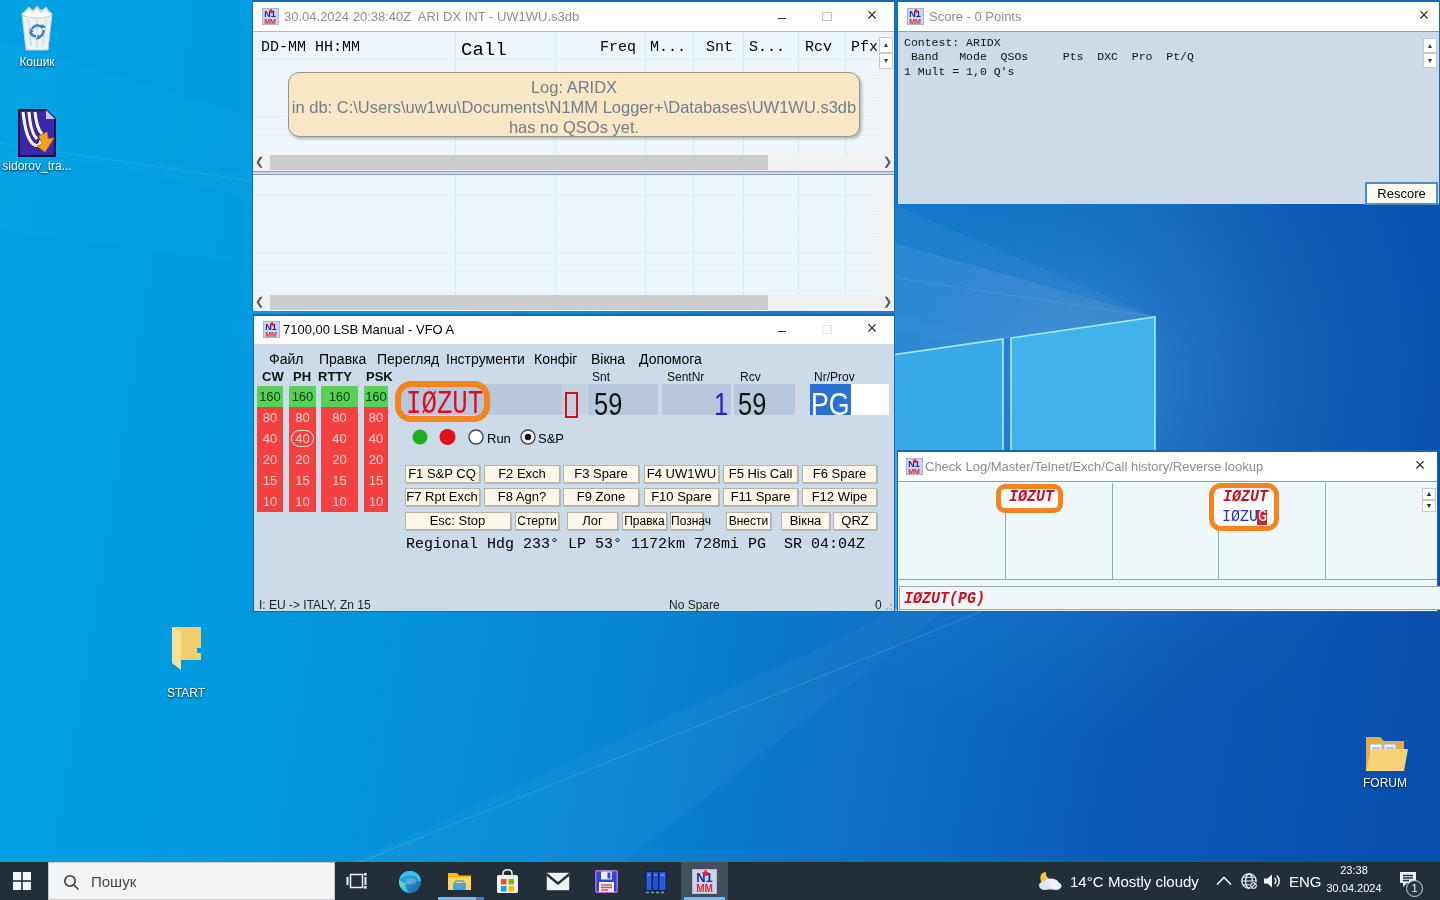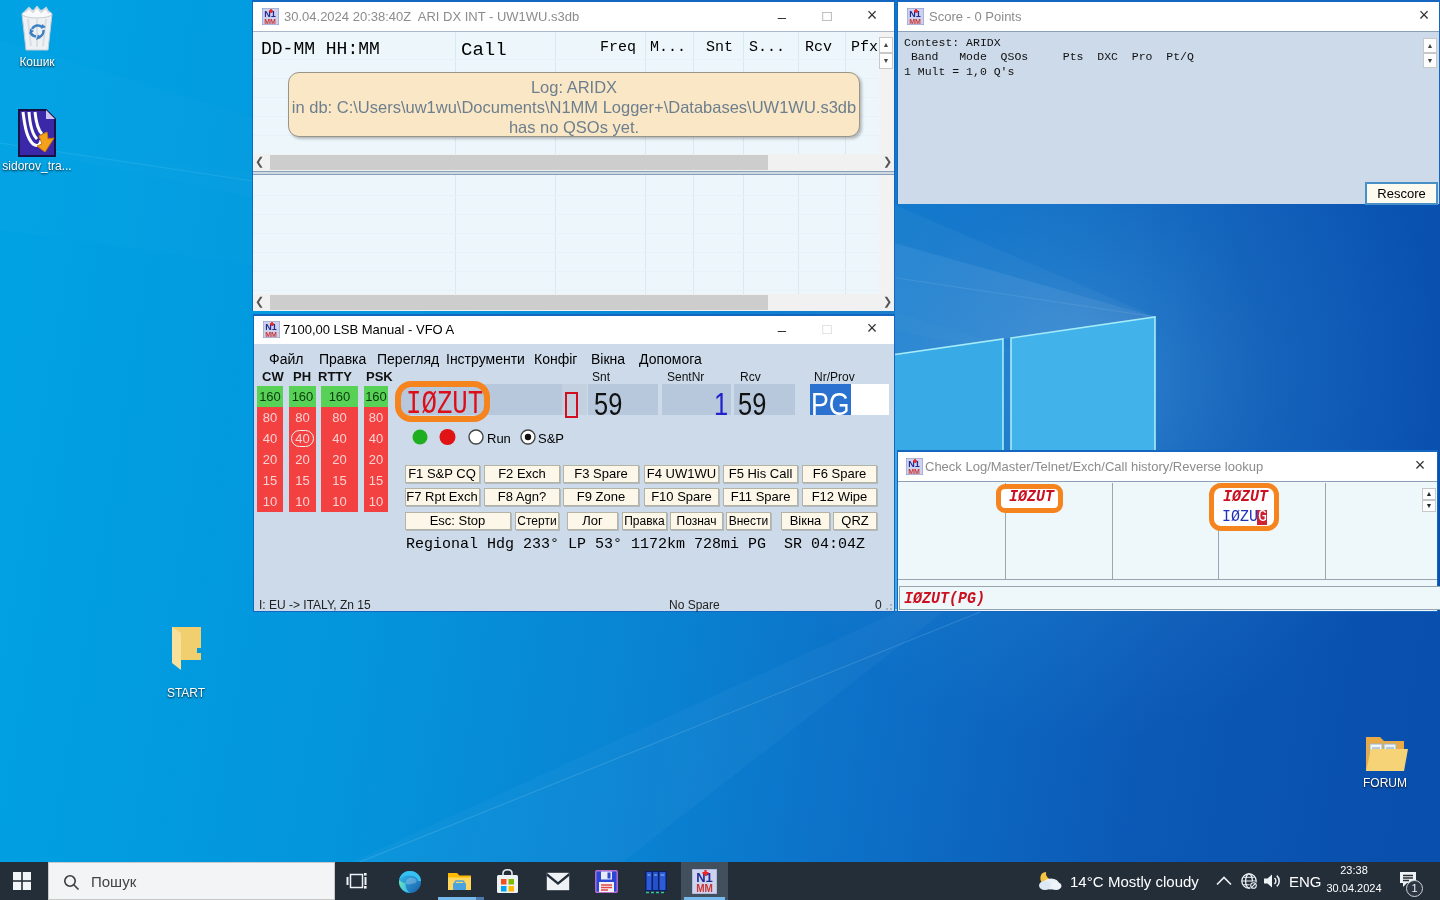--- a/index.html
+++ b/index.html
@@ -127,21 +127,21 @@
       </g>
       <g stroke="#e7f1f7" stroke-width="1">
         <line x1="0" y1="27.5" x2="641" y2="27.5"></line>
           <line x1="0" y1="46.5" x2="641" y2="46.5"></line>
         <line x1="0" y1="65.5" x2="641" y2="65.5"></line>
           <line x1="0" y1="84.5" x2="641" y2="84.5"></line>
         <line x1="0" y1="103.5" x2="641" y2="103.5"></line>
       </g>
     </svg>
 
-    <div class="mono abs" style="left:8px;top:7px;font-size:18px;">DD-MM HH:MM</div>
+    <div class="mono abs" style="left:8px;top:7px;font-size:15px;">DD-MM HH:MM</div>
     <div class="mono abs" style="left:208px;top:7px;font-size:19px;">Call</div>
     <div class="mono abs" style="left:347px;top:7px;font-size:15px;">Freq</div>
     <div class="mono abs" style="left:397px;top:7px;font-size:15px;">M...</div>
     <div class="mono abs" style="left:453px;top:7px;font-size:15px;">Snt</div>
     <div class="mono abs" style="left:496px;top:7px;font-size:15px;">S...</div>
     <div class="mono abs" style="left:552px;top:7px;font-size:15px;">Rcv</div>
     <div class="mono abs" style="left:598px;top:7px;font-size:15px;">Pfx</div>
 
     <div class="abs" style="left:626px;top:0;width:15px;height:123px;background:#f2f2f2;"></div>
     <div class="abs" style="left:626px;top:5px;width:14px;height:16px;background:#fdfdfd;border:1px solid #c8c8c8;box-sizing:border-box;text-align:center;font-size:7px;color:#444;line-height:14px;">▲</div>
@@ -295,21 +295,21 @@
     <div class="fkey" style="left:150.5px;top:172px;width:75px;">F7 Rpt Exch</div>
     <div class="fkey" style="left:230px;top:172px;width:76px;">F8 Agn?</div>
     <div class="fkey" style="left:309px;top:172px;width:76px;">F9 Zone</div>
     <div class="fkey" style="left:390px;top:172px;width:75px;">F10 Spare</div>
     <div class="fkey" style="left:469px;top:172px;width:75px;">F11 Spare</div>
     <div class="fkey" style="left:548px;top:172px;width:75px;">F12 Wipe</div>
     <div class="fkey" style="left:150.5px;top:195.5px;width:106px;">Esc: Stop</div>
     <div class="fkey" style="left:261px;top:195.5px;width:44px;font-size:12px;">Стерти</div>
     <div class="fkey" style="left:313px;top:195.5px;width:51px;">Лог</div>
     <div class="fkey" style="left:368px;top:195.5px;width:45px;font-size:12px;">Правка</div>
-    <div class="fkey" style="left:416px;top:195.5px;width:53px;font-size:12px;">Познач</div>
+    <div class="fkey" style="left:416px;top:195.5px;width:33px;font-size:12px;">Познач</div>
     <div class="fkey" style="left:472px;top:195.5px;width:45px;font-size:12px;">Внести</div>
     <div class="fkey" style="left:527px;top:195.5px;width:49px;">Вікна</div>
     <div class="fkey" style="left:579px;top:195.5px;width:44px;">QRZ</div>
   </div>
 
   <div class="abs mono" style="left:152px;top:219.5px;font-size:15px;color:#000;white-space:pre;">Regional Hdg 233° LP 53° 1172km 728mi PG  SR 04:04Z</div>
 
   <div class="abs" style="left:5px;top:282px;font-size:12px;color:#222;">I: EU -&gt; ITALY, Zn 15</div>
   <div class="abs" style="left:415px;top:282px;font-size:12px;color:#222;">No Spare</div>
   <div class="abs" style="left:621px;top:282px;font-size:12px;color:#222;">0</div>

